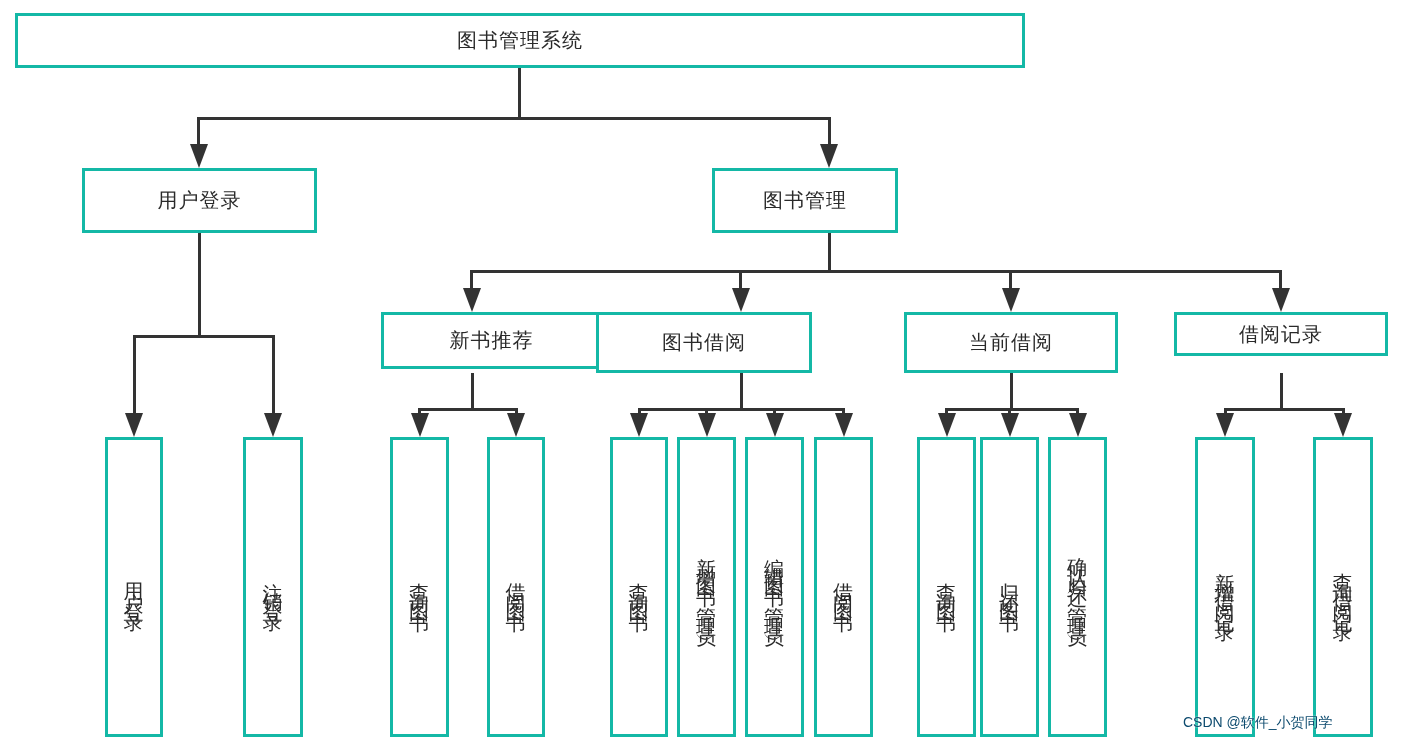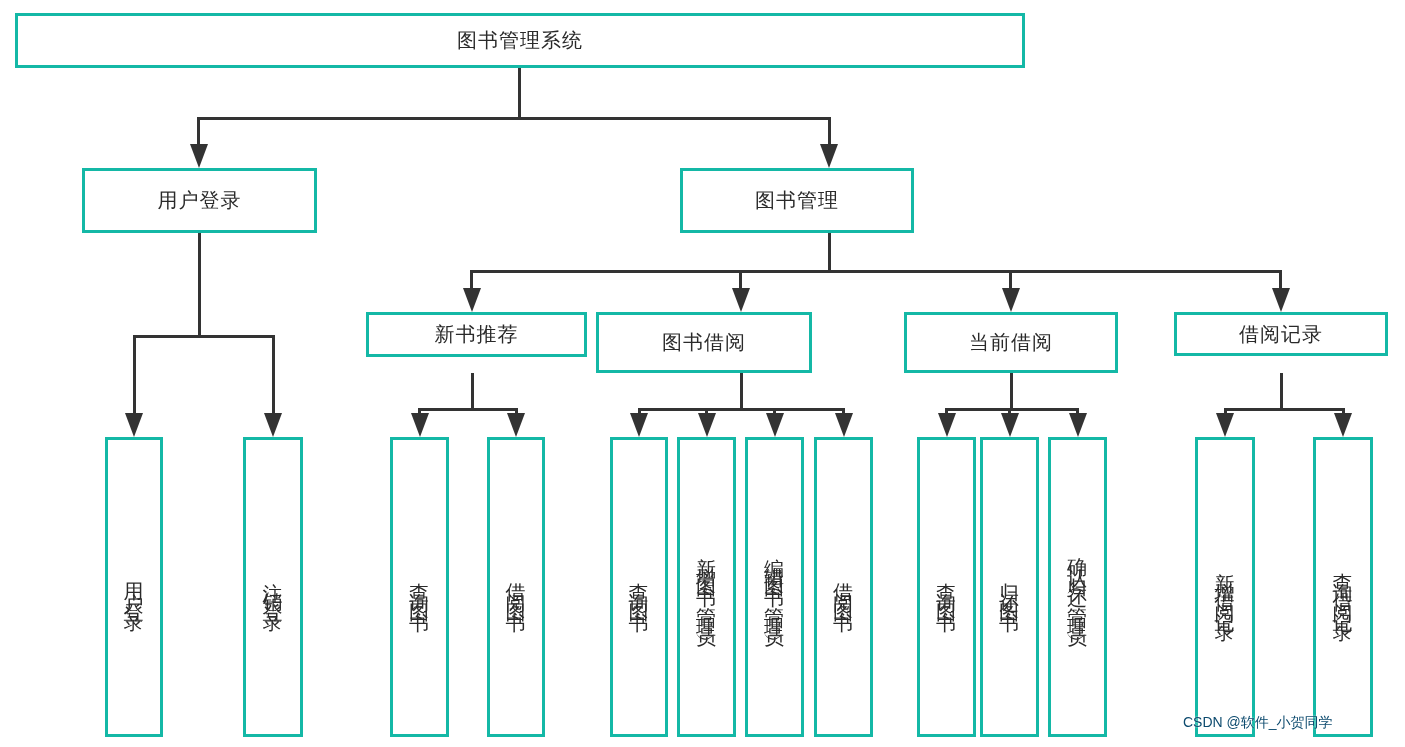--- a/index.html
+++ b/index.html
@@ -118,25 +118,25 @@
   <div class="arr" style="left:1216px;top:413px"></div>
   <div class="arr" style="left:1334px;top:413px"></div>
 
   <div class="box" style="left:15px;top:13px;width:1010px;height:55px">
     <span>图书管理系统</span>
   </div>
 
   <div class="box" style="left:82px;top:168px;width:235px;height:65px">
     <span>用户登录</span>
   </div>
-  <div class="box" style="left:680px;top:168px;width:234px;height:65px">
+  <div class="box" style="left:712px;top:168px;width:186px;height:65px">
     <span>图书管理</span>
   </div>
 
-  <div class="box" style="left:366px;top:312px;width:221px;height:45px">
+  <div class="box" style="left:381px;top:312px;width:221px;height:57px">
     <span>新书推荐</span>
   </div>
   <div class="box" style="left:596px;top:312px;width:216px;height:61px">
     <span>图书借阅</span>
   </div>
   <div class="box" style="left:904px;top:312px;width:214px;height:61px">
     <span>当前借阅</span>
   </div>
   <div class="box" style="left:1174px;top:312px;width:214px;height:44px">
     <span>借阅记录</span>

